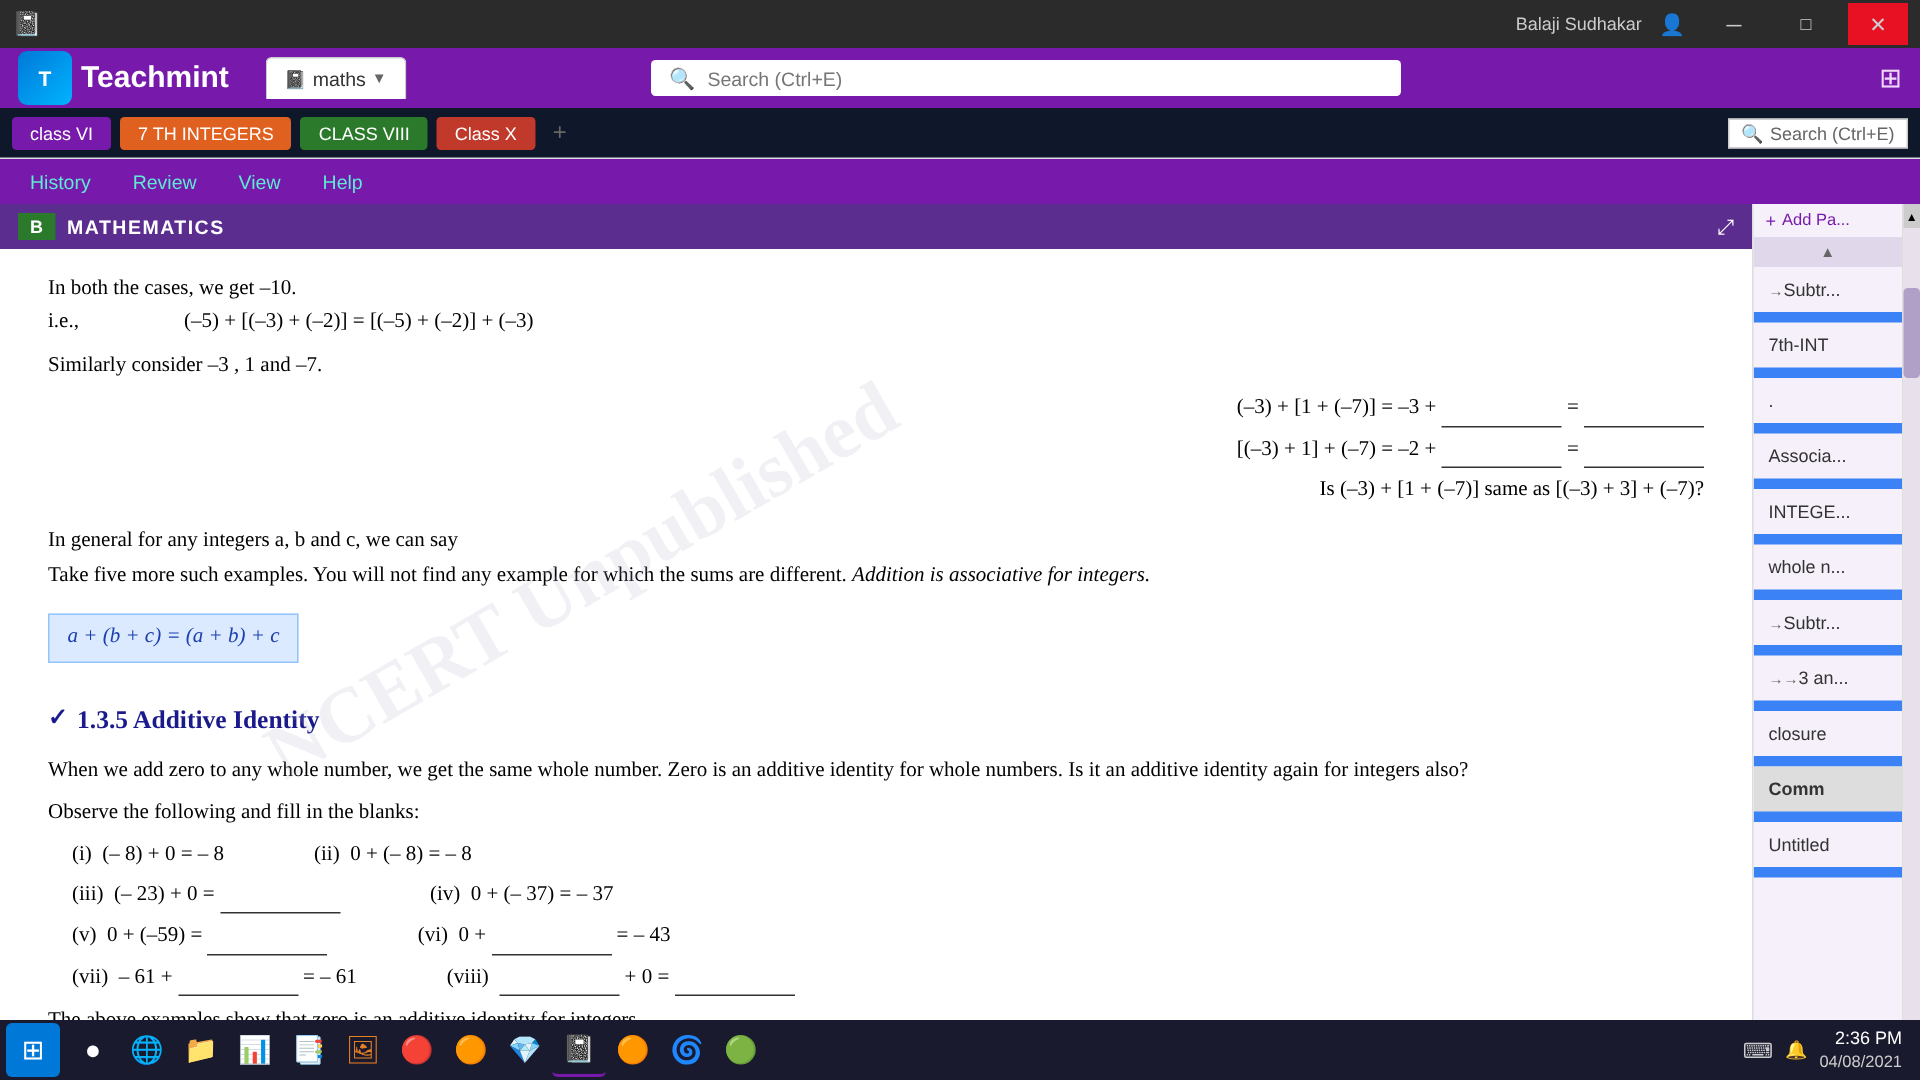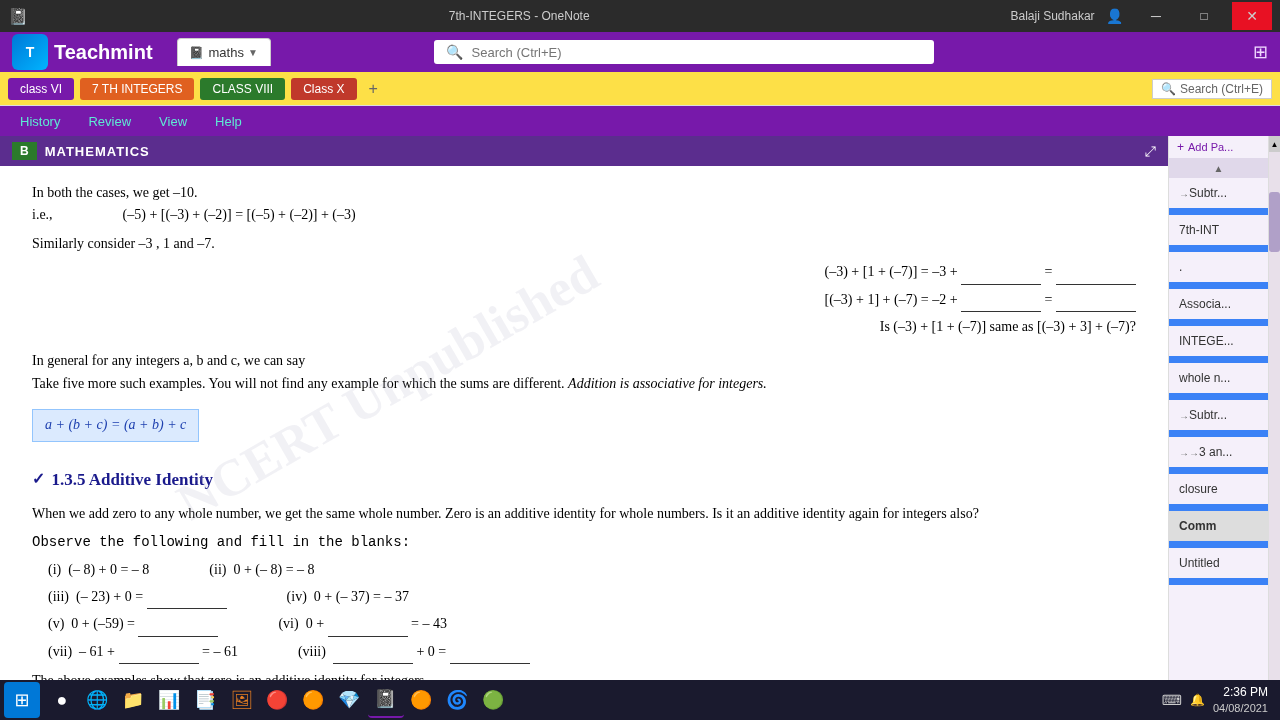--- a/index.html
+++ b/index.html
@@ -35,21 +35,21 @@
     }
     .teachmint-logo { display: flex; align-items: center; gap: 6px; color: #fff; font-size: 18px; font-weight: bold; }
     .logo-icon { width: 36px; height: 36px; background: linear-gradient(135deg, #0078d7, #00b4ff); border-radius: 6px; display: flex; align-items: center; justify-content: center; color: #fff; font-weight: bold; font-size: 14px; }
     .nb-tab { display: flex; align-items: center; gap: 4px; padding: 4px 12px; border-radius: 4px 4px 0 0; font-size: 12px; cursor: pointer; height: 28px; }
     .nb-tab.maths { background: #fff; color: #333; border: 1px solid #ccc; border-bottom: none; }
     .nb-tab-arrow { font-size: 10px; color: #666; }
 
     
     .section-tabs {
       height: 34px;
-      background: #fde047;
+      background: #0f172a;
       display: flex;
       align-items: center;
       padding: 0 8px;
       gap: 6px;
       border-bottom: 1px solid #ddd;
     }
     .sec-tab { padding: 4px 12px; border-radius: 3px; font-size: 12px; cursor: pointer; color: #fff; font-weight: 500; }
     .sec-tab.classvi { background: #7719aa; }
     .sec-tab.integers { background: #e06020; }
     .sec-tab.classviii { background: #2b7a2b; }
@@ -177,21 +177,20 @@
     }
 
   </style>
 </head>
 <body>
 
 <div class="title-bar">
   <div class="title-bar-left">
     <span style="font-size:16px; color:#9b59b6;">📓</span>
   </div>
-  <div class="title-bar-center">7th-INTEGERS - OneNote</div>
   <div class="title-bar-right">
     <span style="font-size:12px; color:#ccc;">Balaji Sudhakar</span>
     <span style="font-size:14px;">👤</span>
     <div class="title-bar-controls">
       <div style="width:40px; height:28px; display:flex; align-items:center; justify-content:center; cursor:pointer; color:#ccc; font-size:14px;">─</div>
       <div style="width:40px; height:28px; display:flex; align-items:center; justify-content:center; cursor:pointer; color:#ccc; font-size:12px;">□</div>
       <div style="width:40px; height:28px; display:flex; align-items:center; justify-content:center; cursor:pointer; color:#ccc; font-size:14px; background:#e81123;">✕</div>
     </div>
   </div>
 </div>
@@ -273,21 +272,21 @@
         <div style="margin:6px 0;">
           <span class="formula-box">a + (b + c) = (a + b) + c</span>
         </div>
 
         <div class="section-title">
           <span class="checkmark">✓</span>
           <span>1.3.5  Additive Identity</span>
         </div>
 
         <p>When we add zero to any whole number, we get the same whole number. Zero is an additive identity for whole numbers. Is it an additive identity again for integers also?</p>
-        <p style="margin-top:6px;font-family:Liberation Mono, monospace;">Observe the following and fill in the blanks:</p>
+        <p style="margin-top:6px;">Observe the following and fill in the blanks:</p>
 
         <div style="margin: 6px 0 6px 16px;">
           <div style="display:flex; gap:60px; margin-bottom:4px;">
             <span>(i)&nbsp; (– 8) + 0 = – 8</span>
             <span>(ii)&nbsp; 0 + (– 8) = – 8</span>
           </div>
           <div style="display:flex; gap:60px; margin-bottom:4px;">
             <span>(iii)&nbsp; (– 23) + 0 = <span class="blank">&nbsp;&nbsp;&nbsp;&nbsp;&nbsp;</span></span>
             <span>(iv)&nbsp; 0 + (– 37) = – 37</span>
           </div>

